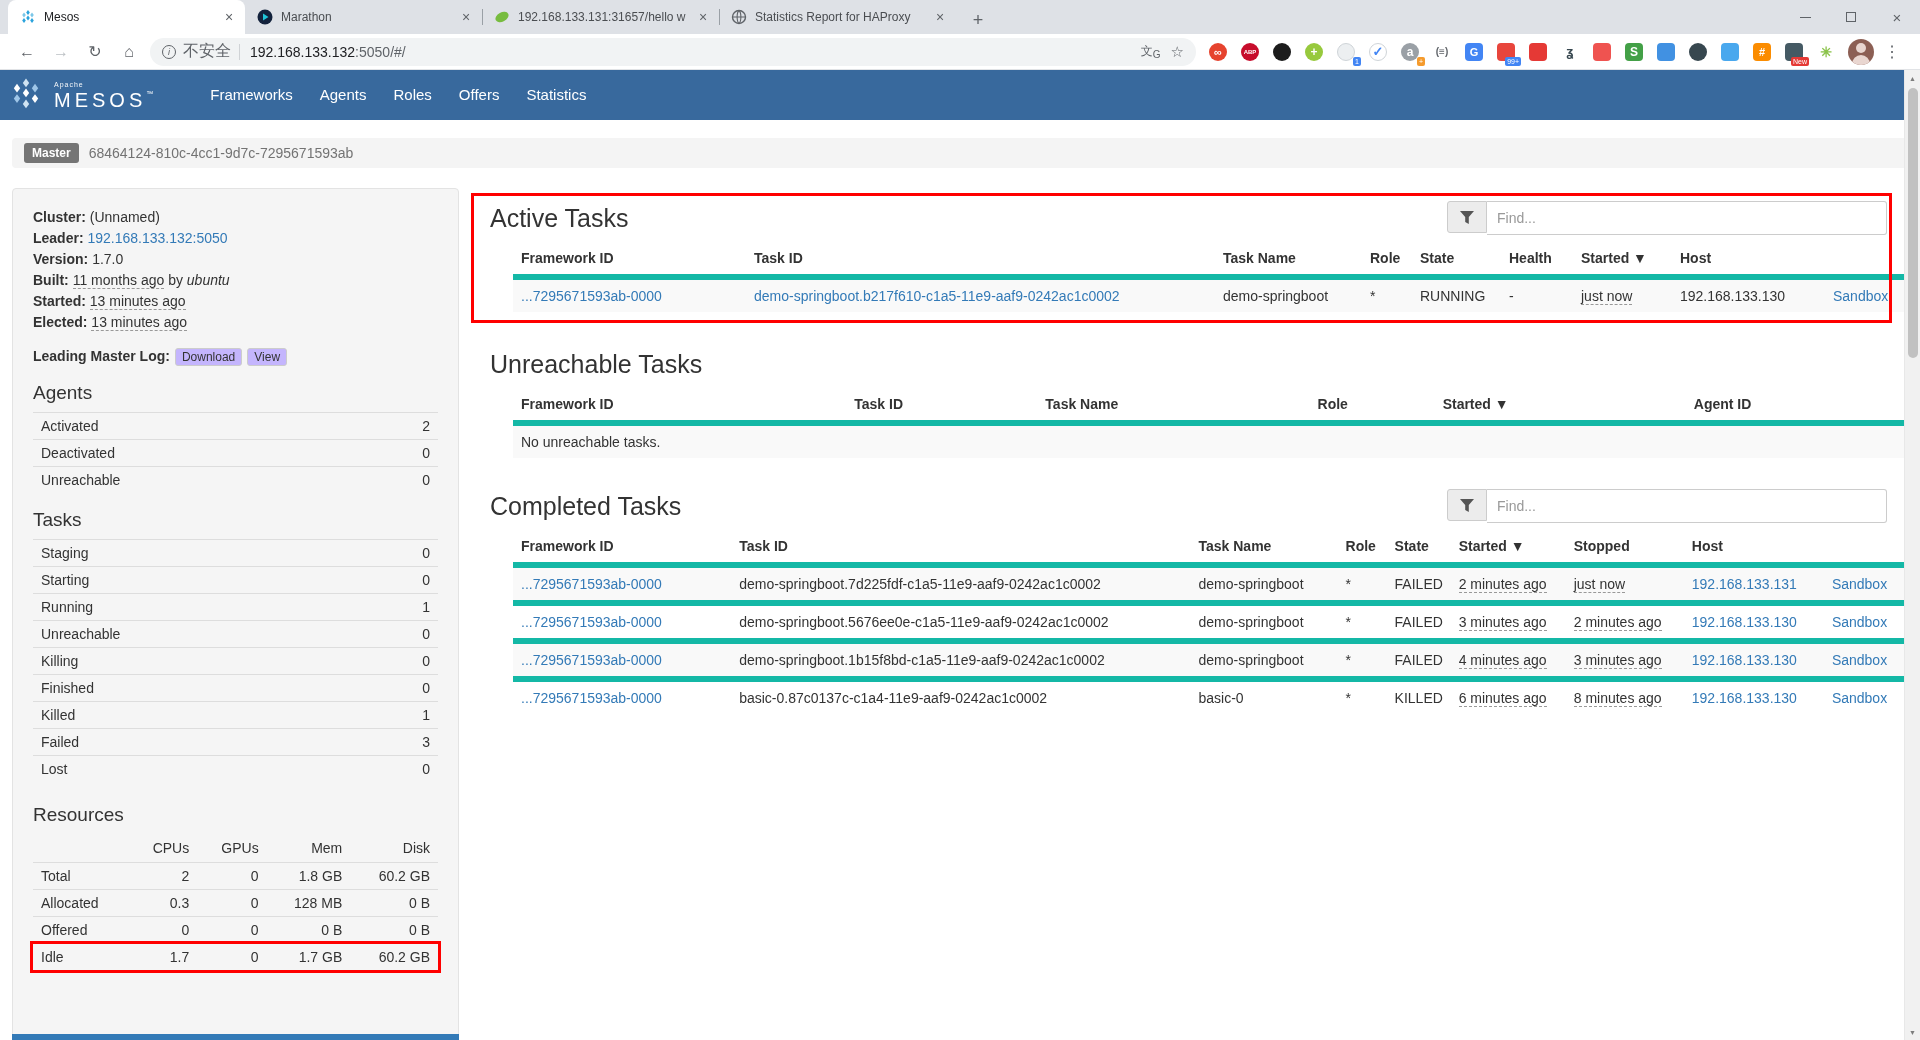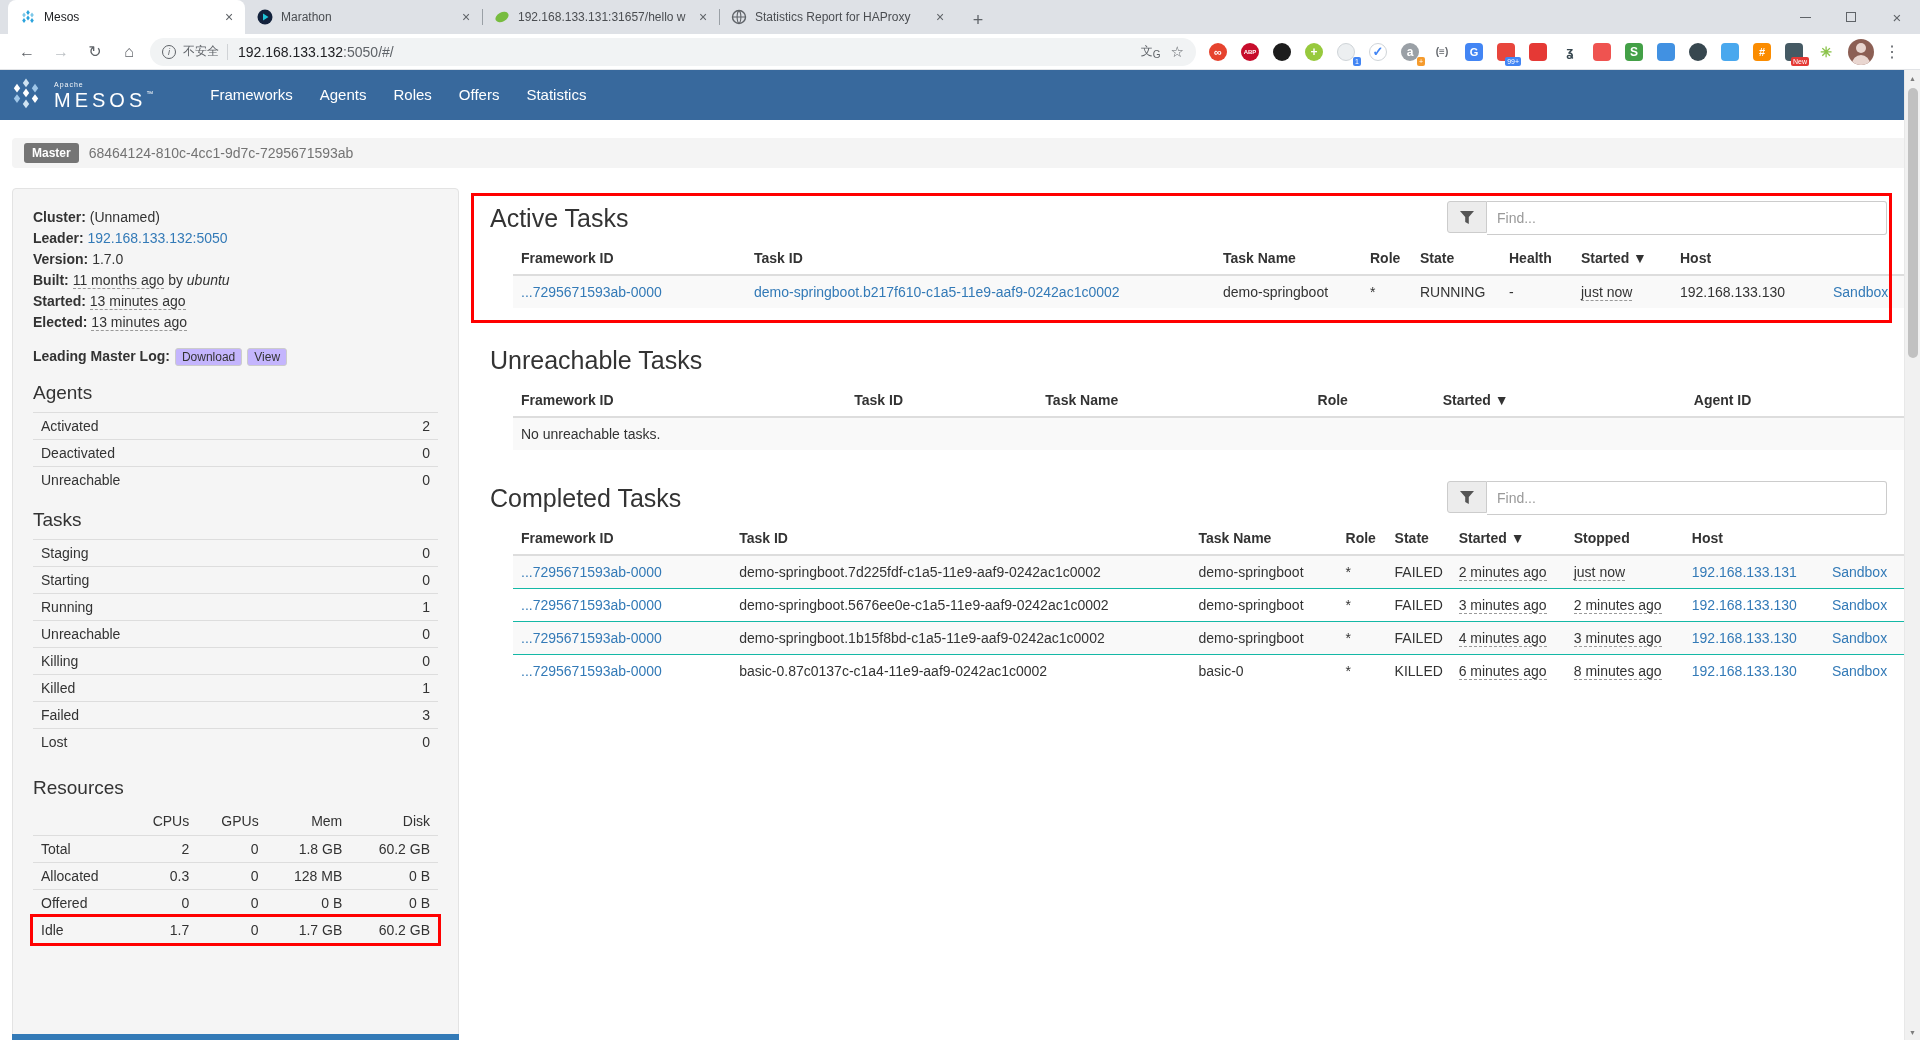--- a/index.html
+++ b/index.html
@@ -26,21 +26,21 @@
   .winbtn.close-btn { font-size:15px; }
 
   
   .toolbar { height:36px; background:#fff; display:flex; align-items:center; padding:0 10px; border-bottom:1px solid #e1e3e6; }
   .nav-ico { width:26px; text-align:center; font-size:16px; color:#5f6368; margin:0 4px; }
   .nav-ico.disabled { color:#bcc0c4; }
   .omnibox { width:1046px; height:28px; background:#f1f3f4; border-radius:14px; display:flex; align-items:center;
              padding:0 12px; margin-left:4px; }
   .info-badge { width:14px; height:14px; border-radius:50%; border:1.3px solid #5f6368; color:#5f6368;
                 font-size:9px; display:flex; align-items:center; justify-content:center; font-style:italic; }
-  .sec-label { font-size:12px; color:#5f6368; margin:0 8px 0 7px; }
+  .sec-label { font-size:16px; color:#5f6368; margin:0 8px 0 7px; }
   .om-div { width:1px; height:16px; background:#d0d3d6; margin-right:10px; }
   .url { font-size:14px; color:#202124; }
   .url-rest { color:#5f6368; }
   .om-right { margin-left:auto; display:flex; align-items:center; gap:10px; color:#5f6368; }
   .tr-ico { font-size:12px; } .star-ico { font-size:15px; }
   .extensions { display:flex; align-items:center; gap:12px; margin-left:12px; }
   .ext { width:20px; height:20px; position:relative; display:flex; align-items:center; justify-content:center; }
   .ext-inner { width:18px; height:18px; display:flex; align-items:center; justify-content:center;
                font-size:9px; font-weight:bold; color:#fff; }
   .ext-inner.circle { border-radius:50%; } .ext-inner.square { border-radius:4px; } .ext-inner.plain { border-radius:0; }
@@ -92,21 +92,21 @@
   .filter-btn { width:40px; height:32px; background:#ececec; border:1px solid #ccc; border-radius:3px 0 0 3px;
                 display:flex; align-items:center; justify-content:center; }
   .filter-input { width:400px; height:32px; border:1px solid #ccc; border-left:none; border-radius:0 3px 3px 0;
                   padding:16px 10px; font-size:14px; color:#555; font-family:inherit; outline:none; }
   .filter-input::placeholder { color:#999; }
   .section + .section { margin-top:34px; }
   .section.completed { margin-top:30px; }
   .task-table { width:100%; border-collapse:collapse; table-layout:fixed;margin-left:23px; }
   .task-table th { text-align:left; font-size:14px; color:#333; padding:8px; border-bottom:2px solid #ddd;
                    font-weight:bold; white-space:nowrap; overflow:hidden; }
-  .task-table td { font-size:14px; color:#333; padding:8px; border-top:1px solid #14b8a6; white-space:nowrap; overflow:hidden; }
+  .task-table td { font-size:14px; color:#333; padding:8px; border-top:6px solid #14b8a6; white-space:nowrap; overflow:hidden; }
   .task-table tbody tr:nth-child(odd) { background:#f9f9f9; }
 
   .annotation-box { position:absolute; left:471px; top:193px; width:1421px; height:130px;
                     border:3px solid #ff0000; pointer-events:none; z-index:5; }
 
   
   .scrollbar { position:absolute; right:0; top:70px; width:16px; height:970px; background:#f1f1f1; border-left:1px solid #e8e8e8; }
   .sb-arrow { height:16px; display:flex; align-items:center; justify-content:center; font-size:7px; color:#7d7d7d; }
   .sb-arrow.bottom { position:absolute; bottom:0; left:0; width:100%; }
   .sb-thumb { position:absolute; top:18px; left:3px; width:10px; height:270px; background:#c1c1c1; border-radius:6px; }
@@ -323,20 +323,24 @@
           </tr>
           <tr>
             <td class="stat-label">Unreachable</td>
             <td class="stat-value">0</td>
           </tr>
           <tr>
             <td class="stat-label">Killing</td>
             <td class="stat-value">0</td>
           </tr>
           <tr>
+            <td class="stat-label">Finished</td>
+            <td class="stat-value">0</td>
+          </tr>
+          <tr>
             <td class="stat-label">Killed</td>
             <td class="stat-value">1</td>
           </tr>
           <tr>
             <td class="stat-label">Failed</td>
             <td class="stat-value">3</td>
           </tr>
           <tr>
             <td class="stat-label">Lost</td>
             <td class="stat-value">0</td>

